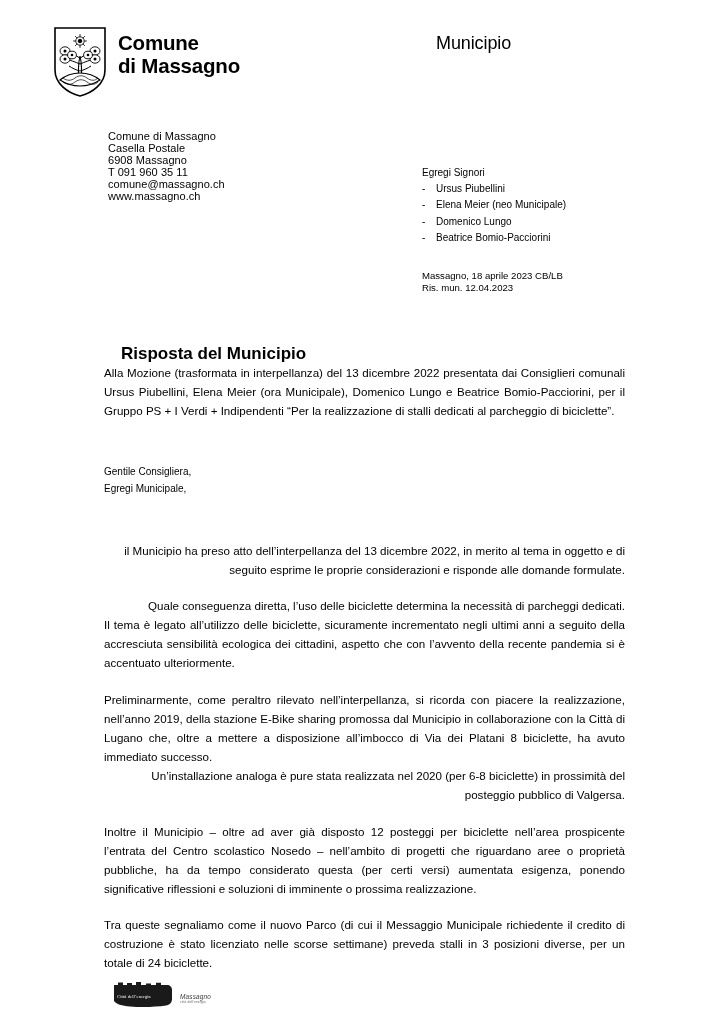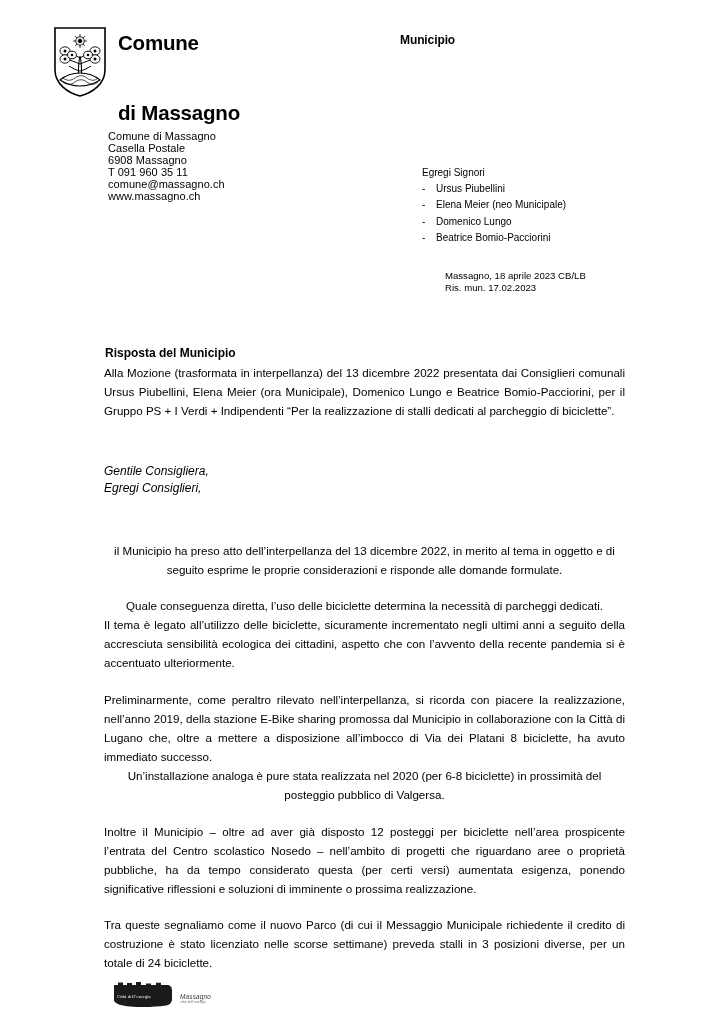--- a/index.html
+++ b/index.html
@@ -41,28 +41,28 @@
   }
   .logo-text {
     position: absolute;
     left: 118px;
     top: 31px;
     font-size: 20.5px;
     font-weight: bold;
     line-height: 23px;
     letter-spacing: -0.2px;
   }
-  .logo-text .l2 { display: block; margin-top: 47px; }
+  .logo-text .l2 { display: block; }
 
   .dept-title {
     position: absolute;
-    left: 400px;
+    left: 436px;
     top: 33px;
-    font-size: 12px;
-    font-weight: bold;
+    font-size: 18px;
+    font-weight: normal;
     letter-spacing: -0.1px;
   }
 
   
   .sender-block {
     position: absolute;
     left: 108px;
     top: 130px;
     font-size: 11px;
     line-height: 12.1px;
@@ -87,49 +87,48 @@
     flex: 0 0 14px;
   }
 
   .date-block {
     position: absolute;
     left: 422px;
     top: 270px;
     font-size: 9.6px;
     line-height: 12.4px;
   }
-  .date-block div { white-space: pre; margin-left: 23px; }
+  .date-block div { white-space: pre; }
 
   
   .body-area {
     position: absolute;
     left: 104px;
     top: 345px;
     width: 521px;
   }
   .subject-title {
-    font-size: 12px;
+    font-size: 17px;
     font-weight: bold;
     line-height: 17.6px;
-    margin: 0 0 0 1px;
+    margin: 0 0 0 17px;
   }
   .para {
     font-size: 11.6px;
     line-height: 19px;
     text-align: justify;
     margin: 0;
   }
-  .para.nojust { text-align: center; }
+  .para.nojust { text-align: right; }
   .gap-sm { height: 17.6px; }
   .gap-lg { height: 43px; }
 
   .salutation {
-    font-size: 12px;
+    font-size: 10px;
     line-height: 17.6px;
-    font-style: italic;
   }
   .salutation div { white-space: pre; }
 
   
   .footer {
     position: absolute;
     left: 112px;
     top: 982px;
     display: flex;
     align-items: flex-start;
@@ -259,33 +258,33 @@
       <span>Domenico Lungo</span>
     </div>
     <div class="recipient-row">
       <span class="bullet">-</span>
       <span>Beatrice Bomio-Pacciorini</span>
     </div>
   </div>
 
   <div class="date-block">
     <div>Massagno, 18 aprile 2023 CB/LB</div>
-    <div>Ris. mun. 17.02.2023</div>
+    <div>Ris. mun. 12.04.2023</div>
   </div>
 
   <div class="body-area">
 
     <div class="subject-title">Risposta del Municipio</div>
     <p class="para">Alla Mozione (trasformata in interpellanza) del 13 dicembre 2022 presentata dai Consiglieri comunali Ursus Piubellini, Elena Meier (ora Municipale), Domenico Lungo e Beatrice Bomio-Pacciorini, per il Gruppo PS + I Verdi + Indipendenti “Per la realizzazione di stalli dedicati al parcheggio di biciclette”.</p>
 
     <div class="gap-lg"></div>
 
     <div class="salutation">
       <div>Gentile Consigliera,</div>
-      <div>Egregi Consiglieri,</div>
+      <div>Egregi Municipale,</div>
     </div>
 
     <div class="gap-lg"></div>
 
     <p class="para nojust">il Municipio ha preso atto dell’interpellanza del 13 dicembre 2022, in merito al tema in oggetto e di seguito esprime le proprie considerazioni e risponde alle domande formulate.</p>
 
     <div class="gap-sm"></div>
 
     <p class="para nojust">Quale conseguenza diretta, l’uso delle biciclette determina la necessità di parcheggi dedicati.</p>
     <p class="para">Il tema è legato all’utilizzo delle biciclette, sicuramente incrementato negli ultimi anni a seguito della accresciuta sensibilità ecologica dei cittadini, aspetto che con l’avvento della recente pandemia si è accentuato ulteriormente.</p>

